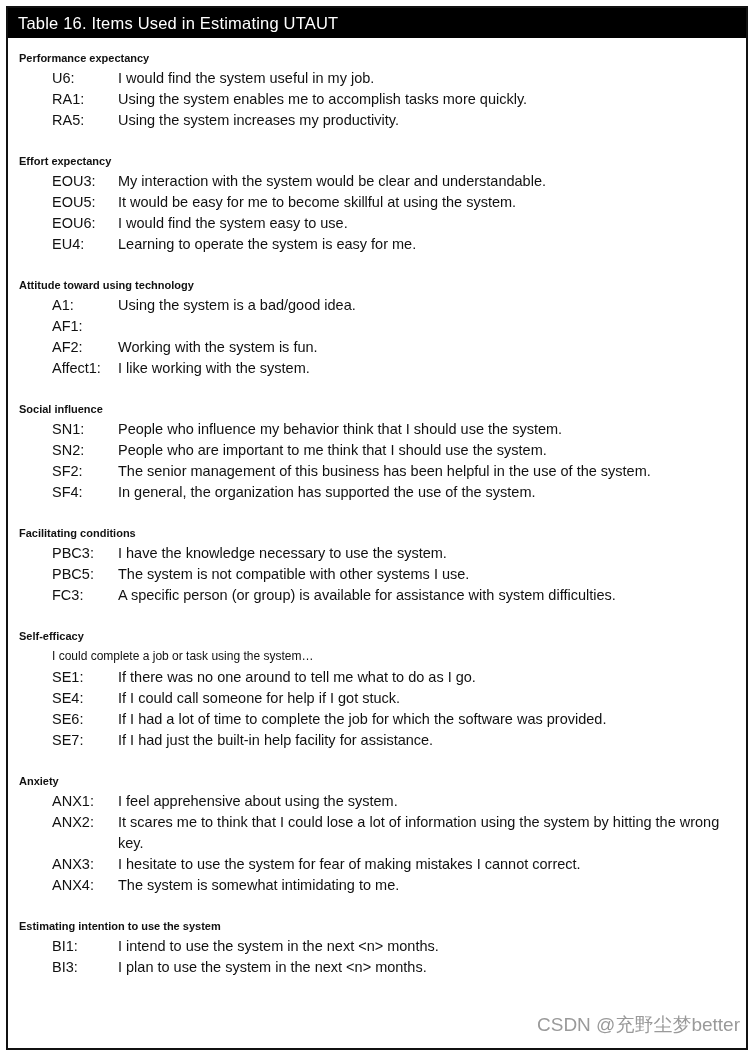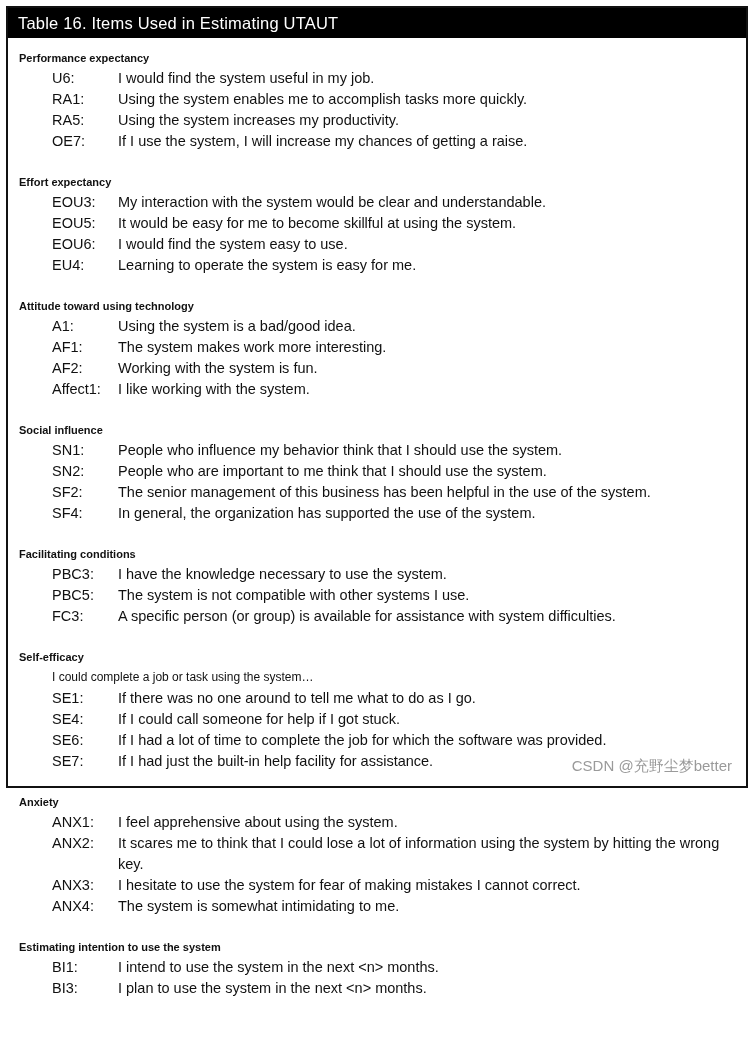--- a/index.html
+++ b/index.html
@@ -1,37 +1,37 @@
 <!DOCTYPE html>
 <html><head>
   <meta charset="utf-8">
   <style>
     html, body { margin: 0; padding: 0; background: #ffffff; }
     body {
       width: 756px; height: 1057px; position: relative; overflow: hidden;
       font-family: "Liberation Sans", sans-serif; color: #111;
     }
     .frame {
-      position: absolute; left: 6px; top: 6px; width: 742px; height: 782px;
+      position: absolute; left: 6px; top: 6px; width: 742px; height: 1044px;
       border: 2px solid #111; box-sizing: border-box; background: #fff;
     }
     .title-bar {
       background: #000; color: #fff; height: 30px; line-height: 30px;
       padding-left: 10px; font-size: 16.5px; letter-spacing: 0.2px;
     }
     .content { padding: 10px 0 0 11px; }
     .section { margin-bottom: 20px; }
     .section-title { font-weight: bold; font-size: 11px; line-height: 20px; }
     .row { display: flex; font-size: 14.5px; line-height: 21px; }
     .code { width: 66px; padding-left: 33px; flex: none; }
     .text { flex: 1; padding-right: 10px; }
     .intro { padding-left: 33px; font-size: 12px; line-height: 21px; }
     .watermark {
-      position: absolute; right: 14px; bottom: 10px; color: #9a9a9a;
-      font-size: 15px; background: rgba(255,255,255,0.6);
+      position: absolute; right: 6px; bottom: 10px; color: #9a9a9a;
+      font-size: 19px; background: rgba(255,255,255,0.6);
     }
   </style>
 </head>
 <body>
 
 <div class="frame">
   <div class="title-bar">Table 16.  Items Used in Estimating UTAUT</div>
   <div class="content">
 
     <div class="section">
@@ -40,24 +40,20 @@
           <span class="code">U6:</span>
           <span class="text">I would find the system useful in my job.</span>
         </div>
       <div class="row">
           <span class="code">RA1:</span>
           <span class="text">Using the system enables me to accomplish tasks more quickly.</span>
         </div>
       <div class="row">
           <span class="code">RA5:</span>
           <span class="text">Using the system increases my productivity.</span>
-        </div>
-      <div class="row">
-          <span class="code">OE7:</span>
-          <span class="text">If I use the system, I will increase my chances of getting a raise.</span>
         </div>
     </div>
 
     <div class="section">
       <div class="section-title">Effort expectancy</div>
       <div class="row">
           <span class="code">EOU3:</span>
           <span class="text">My interaction with the system would be clear and understandable.</span>
         </div>
       <div class="row">
@@ -75,21 +71,20 @@
     </div>
 
     <div class="section">
       <div class="section-title">Attitude toward using technology</div>
       <div class="row">
           <span class="code">A1:</span>
           <span class="text">Using the system is a bad/good idea.</span>
         </div>
       <div class="row">
           <span class="code">AF1:</span>
-          <span class="text">The system makes work more interesting.</span>
         </div>
       <div class="row">
           <span class="code">AF2:</span>
           <span class="text">Working with the system is fun.</span>
         </div>
       <div class="row">
           <span class="code">Affect1:</span>
           <span class="text">I like working with the system.</span>
         </div>
     </div>

